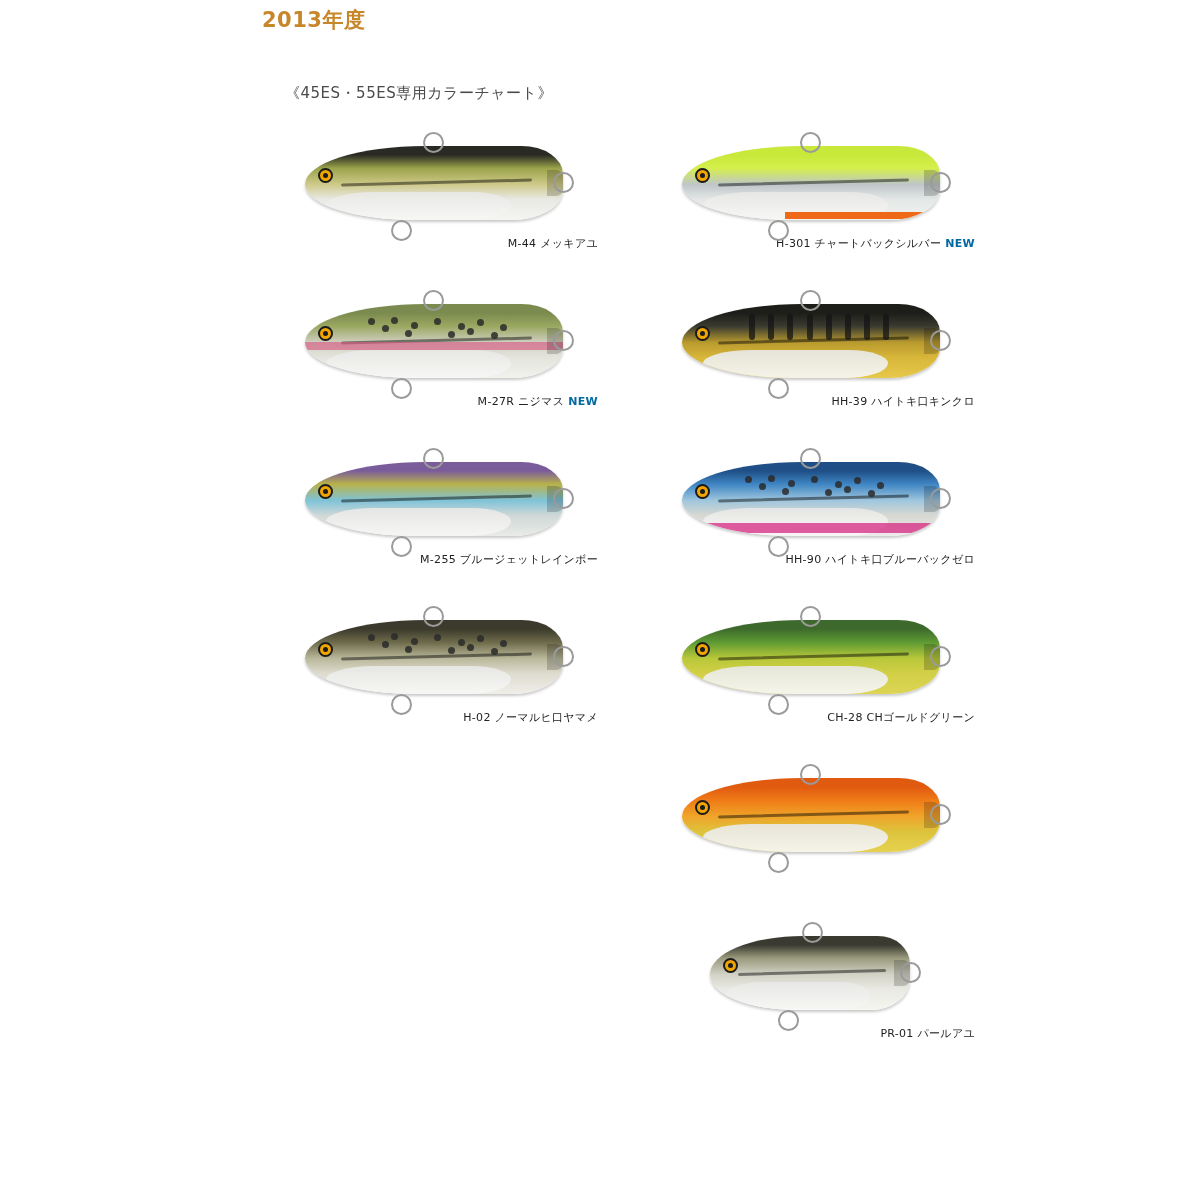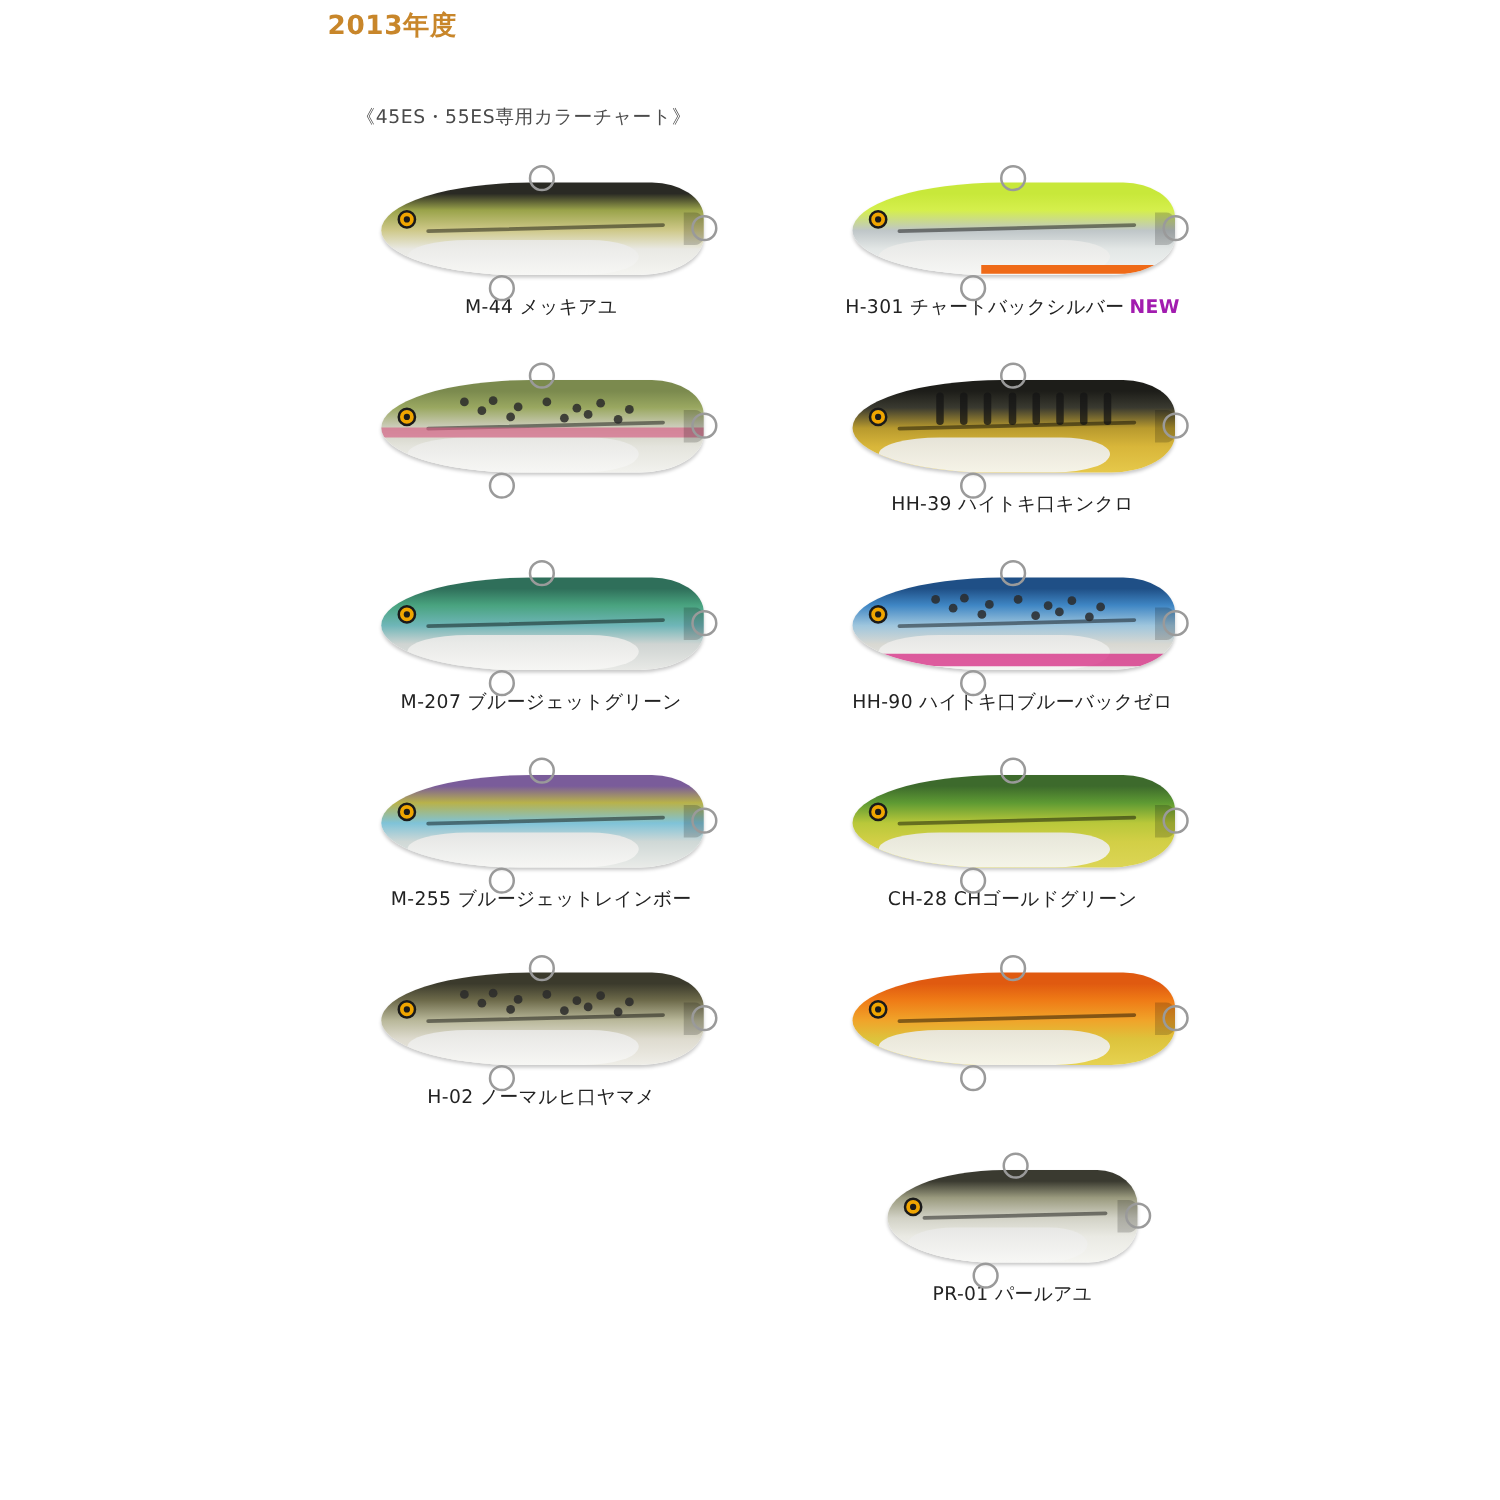--- a/index.html
+++ b/index.html
@@ -61,29 +61,29 @@
     position: relative;
     width: 300px;
     height: 118px;
     margin: 0 auto;
   }
   .lure-label {
     position: absolute;
     left: 0;
     top: 118px;
     width: 330px;
-    text-align: center;
-    font-size: 15px;
+    text-align: right;
+    font-size: 11px;
     color: #222222;
     font-family: "DejaVu Sans", sans-serif;
     letter-spacing: 0.3px;
     white-space: nowrap;
   }
   .lure-label .new {
-    color: #a21caf;
+    color: #0369a1;
     font-weight: bold;
     margin-left: 4px;
   }
 
   
   .body-wrap {
     position: absolute;
     left: 22px;
     top: 28px;
     width: 258px;
@@ -246,36 +246,21 @@
                 </div>
                 <div class="stripe" style="top: 52%; height: 8px; background: rgba(214, 92, 130, 0.65);"></div>
                 <div class="tailfin"></div>
               </div>
               <div class="eye"></div>
               <div class="ring ring-top"></div>
               <div class="ring ring-tail"></div>
               <div class="ring ring-belly"></div>
             </div>
           </div>
-        </div>
-        <div class="lure-cell">
-          <div class="lure-art">
-            <div class="body-wrap">
-              <div class="body" style="background: linear-gradient(rgb(47, 111, 90) 0%, rgb(47, 111, 90) 12%, rgb(73, 163, 127) 30%, rgb(111, 182, 184) 52%, rgb(207, 212, 210) 72%, rgb(232, 233, 230) 100%);">
-                <div class="belly"></div>
-                <div class="lateral"></div>
-                <div class="tailfin"></div>
-              </div>
-              <div class="eye"></div>
-              <div class="ring ring-top"></div>
-              <div class="ring ring-tail"></div>
-              <div class="ring ring-belly"></div>
-            </div>
-          </div>
-          <div class="lure-label"><span>M-207 ブルージェットグリーン</span></div>
+          <div class="lure-label"><span>M-27R ニジマス</span><span class="new">NEW</span></div>
         </div>
         <div class="lure-cell">
           <div class="lure-art">
             <div class="body-wrap">
               <div class="body" style="background: linear-gradient(rgb(122, 92, 154) 0%, rgb(122, 92, 154) 12%, rgb(184, 178, 74) 30%, rgb(127, 195, 216) 52%, rgb(207, 216, 214) 72%, rgb(233, 235, 232) 100%);">
                 <div class="belly"></div>
                 <div class="lateral"></div>
                 <div class="tailfin"></div>
               </div>
               <div class="eye"></div>

